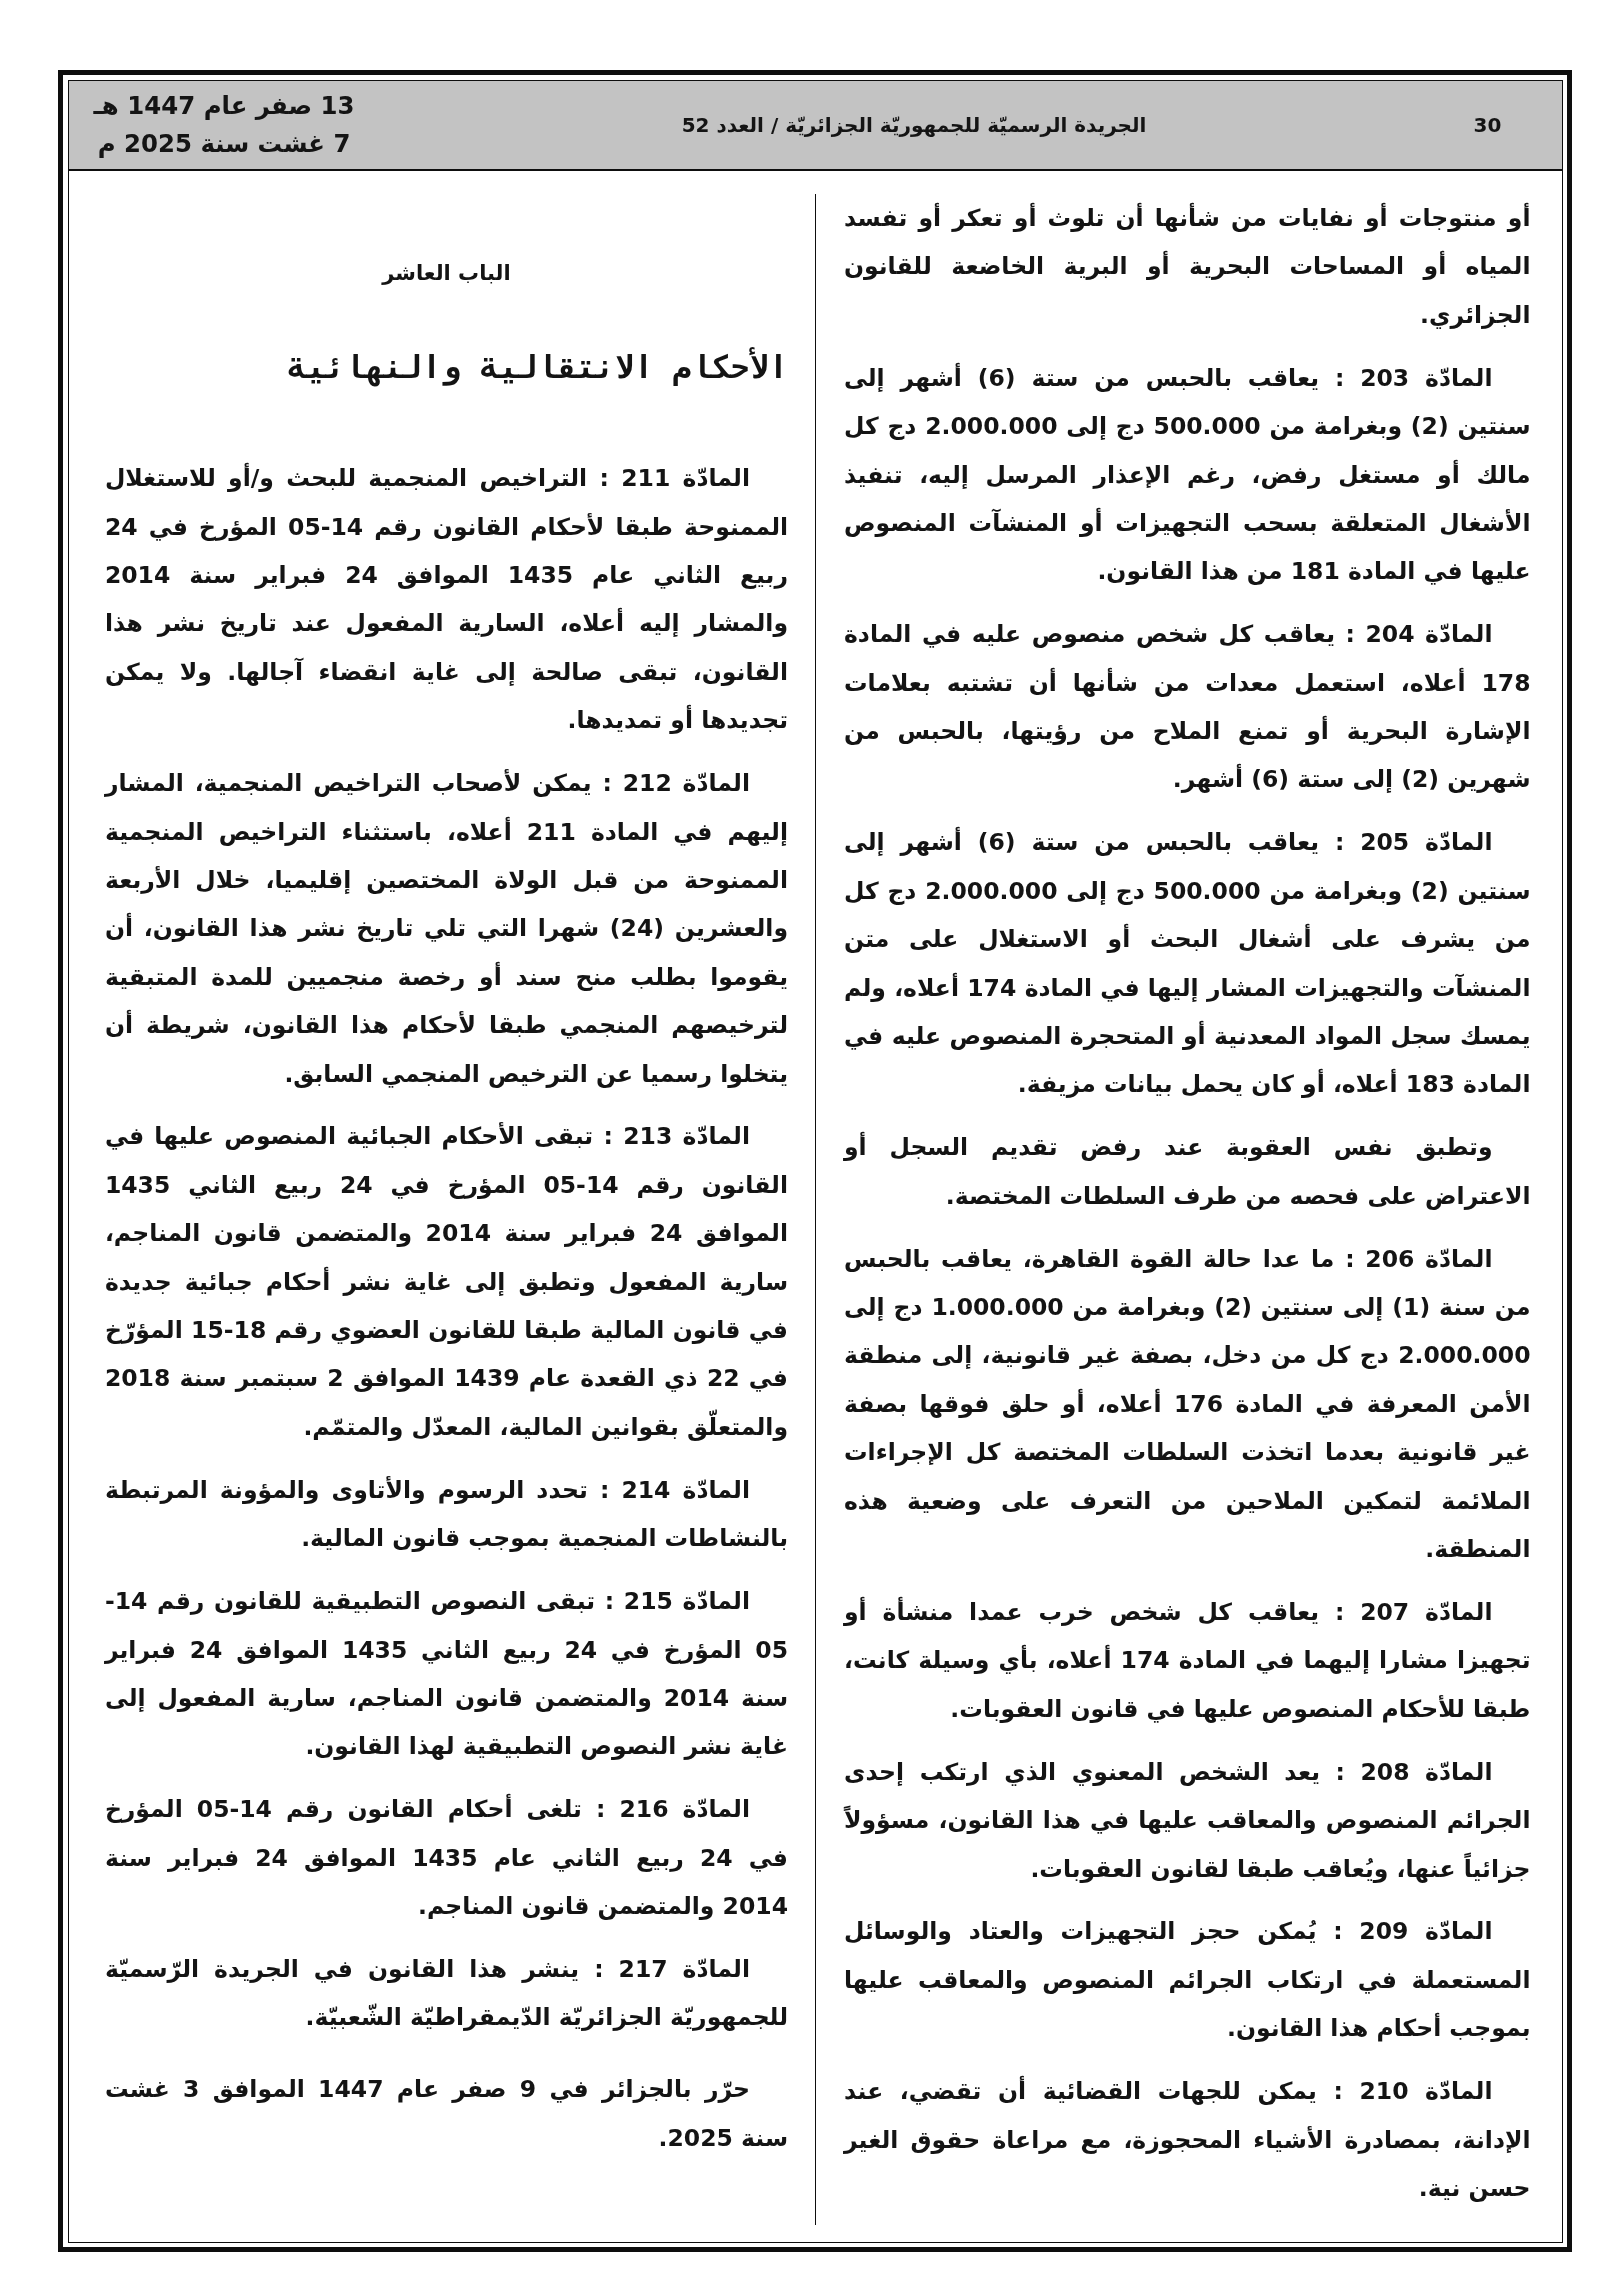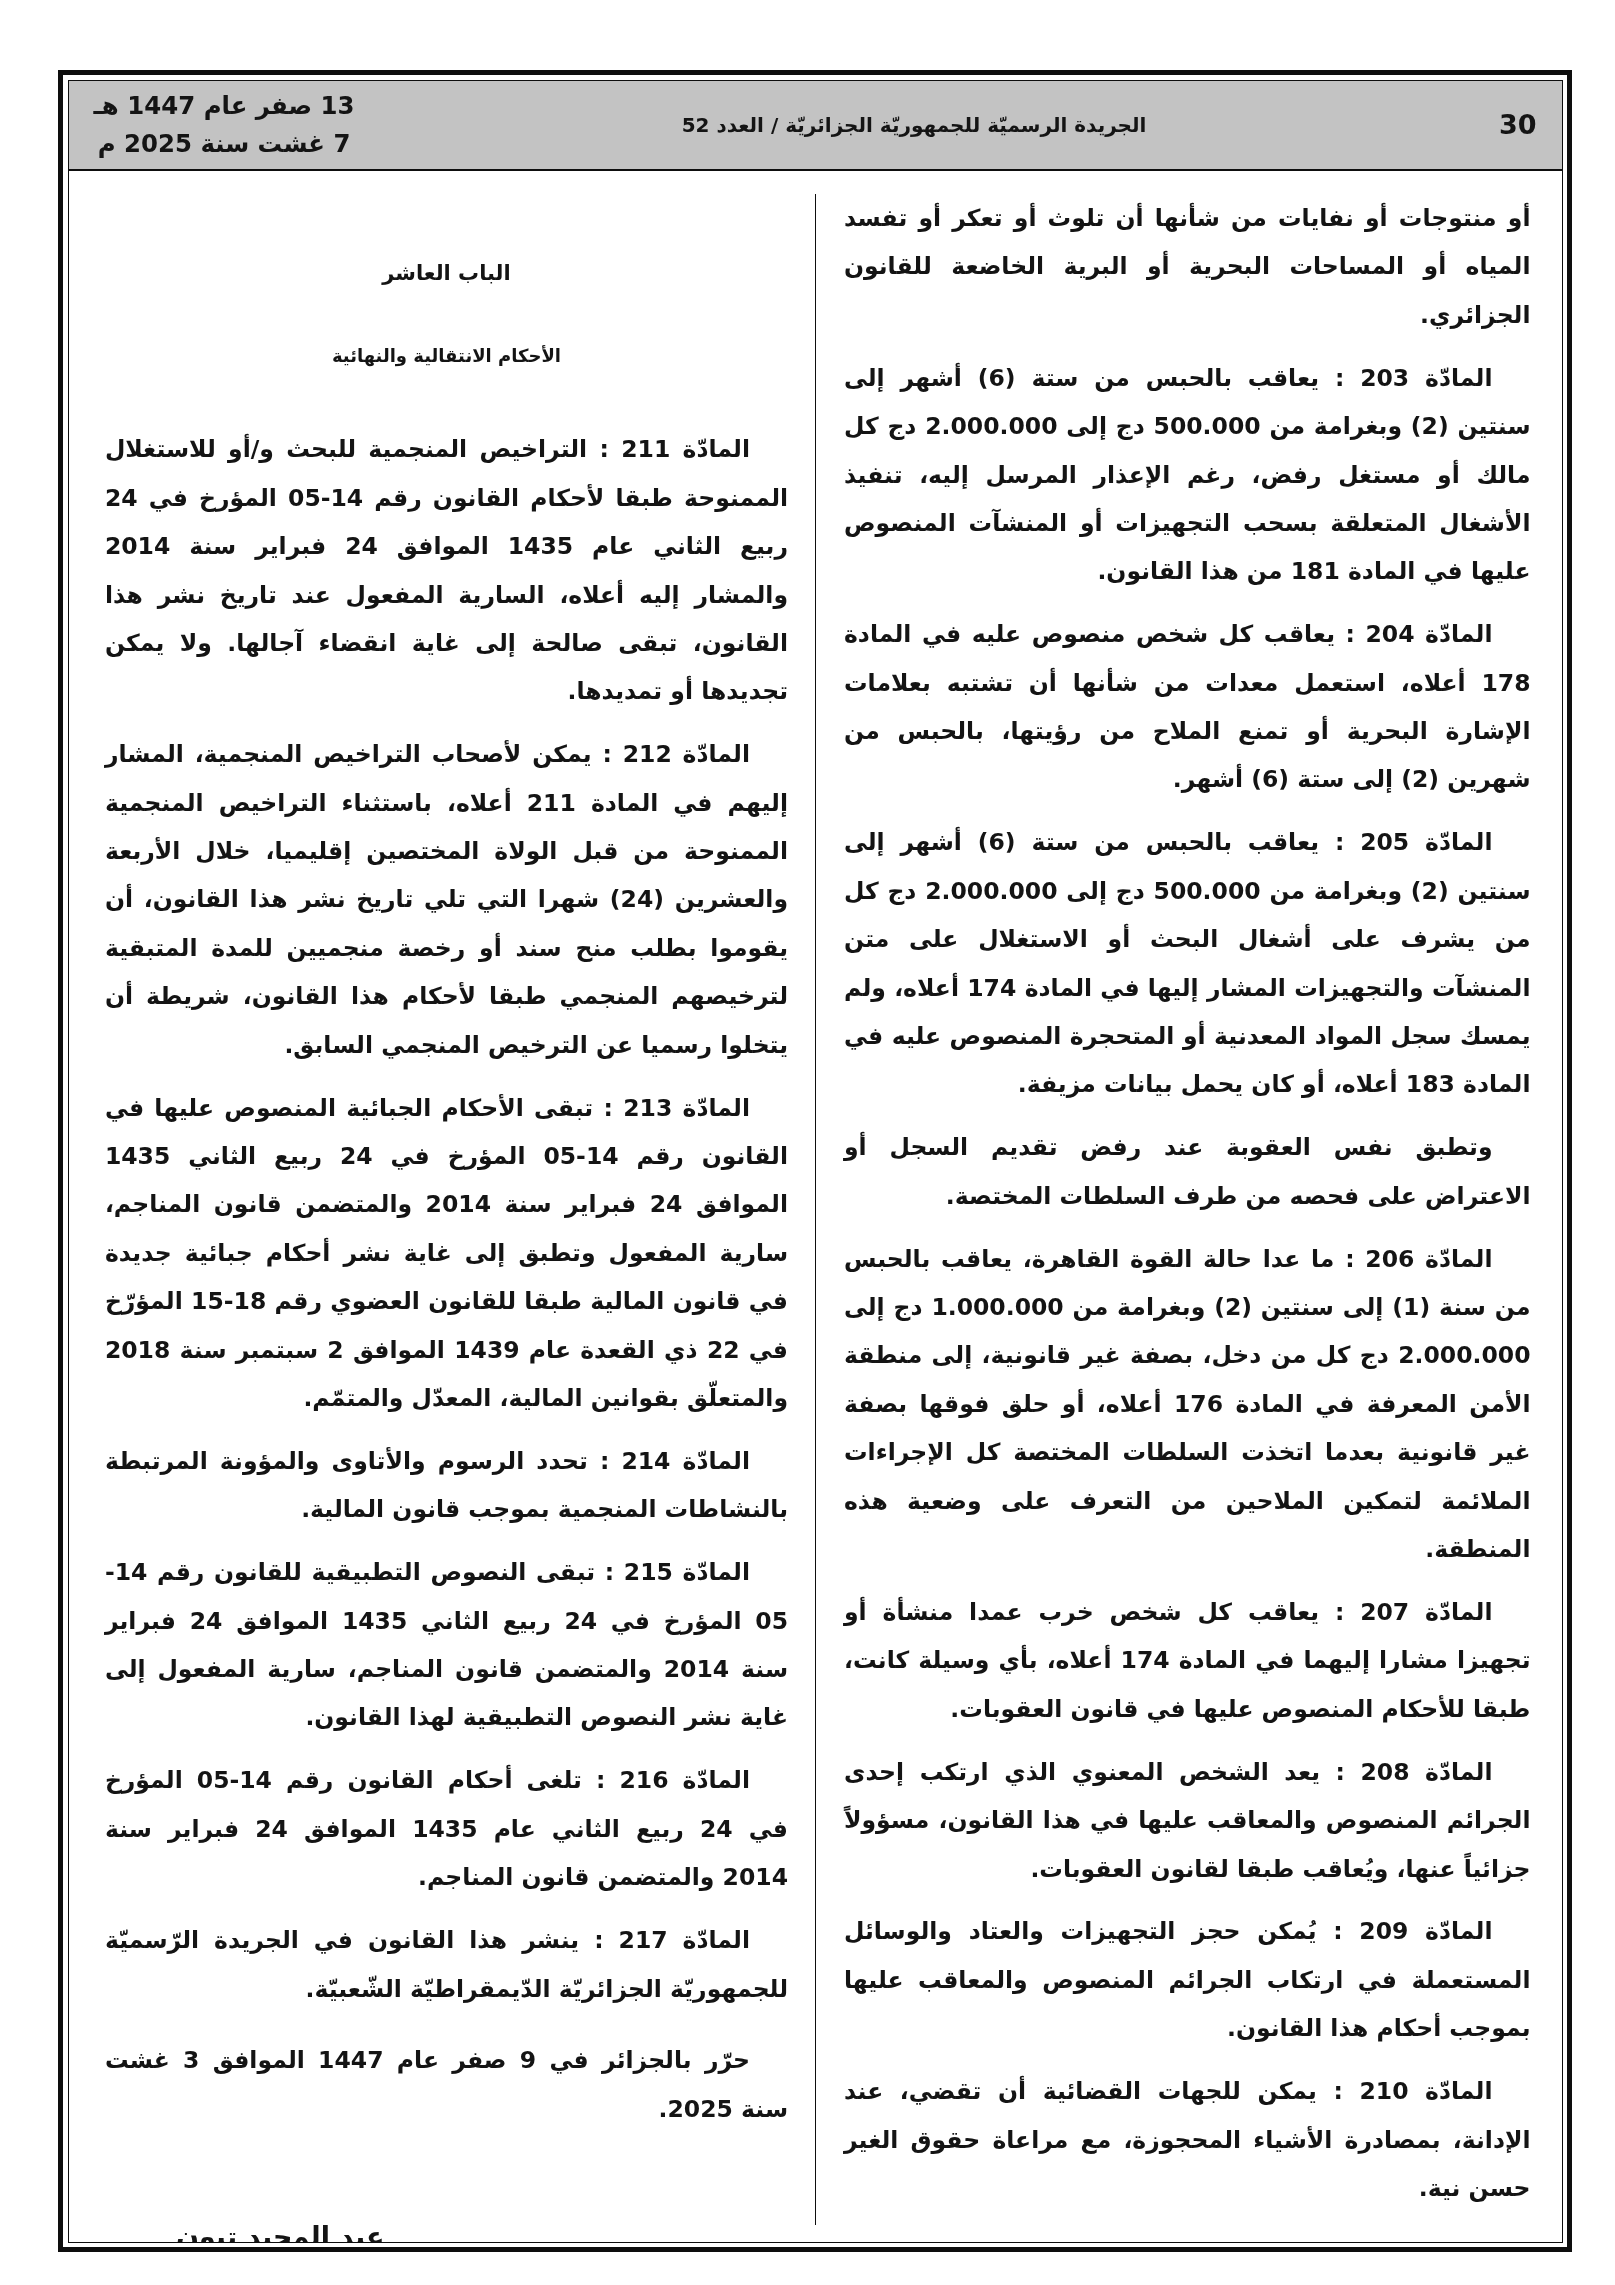--- a/index.html
+++ b/index.html
@@ -35,22 +35,22 @@
   .header-date{
     direction:rtl;text-align:center;
     font-weight:700;font-size:24.4px;line-height:1.55;
     white-space:nowrap;
   }
   .header-title{
     flex:1;direction:rtl;text-align:center;
     font-weight:700;font-size:20px;
   }
   .header-page{
-    width:63px;text-align:right;
-    font-weight:700;font-size:27px;
+    width:63px;text-align:left;
+    font-weight:700;font-size:20px;
   }
   
   .content{
     flex:1;direction:rtl;
     display:flex;align-items:stretch;
     padding:23.5px 31px 16.3px 31px;
     box-sizing:border-box;
     overflow:hidden;
   }
   .col{
@@ -65,22 +65,23 @@
   .col-left{
     padding-right:27px;padding-left:5.4px;
   }
   .para{margin:0 0 14.5px 0;text-indent:38px;}
   .para.no-indent{text-indent:0;}
   .chapter-title{
     text-align:center;font-size:21px;font-weight:700;
     margin:58px 0 42px 0;
   }
   .chapter-sub{
-    text-align:center;font-size:18px;font-weight:700;
+    font-size:32px;font-weight:700;
     margin:0 0 51px 0;
+    font-family:Liberation Mono, monospace;
   }
   .closing{margin-top:23.5px;}
   .signature{
     margin-top:76px;
     text-align:left;
     padding-left:71px;
     font-size:27px;font-weight:700;
   }
   .art-label{font-weight:700;}
 </style>

